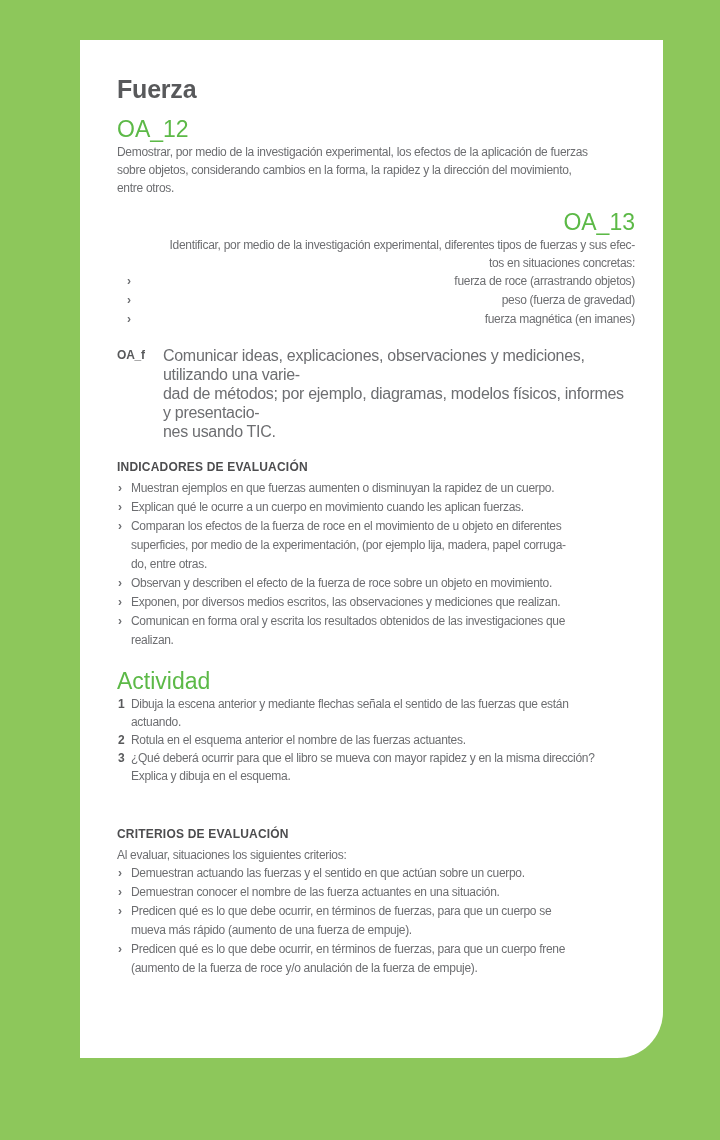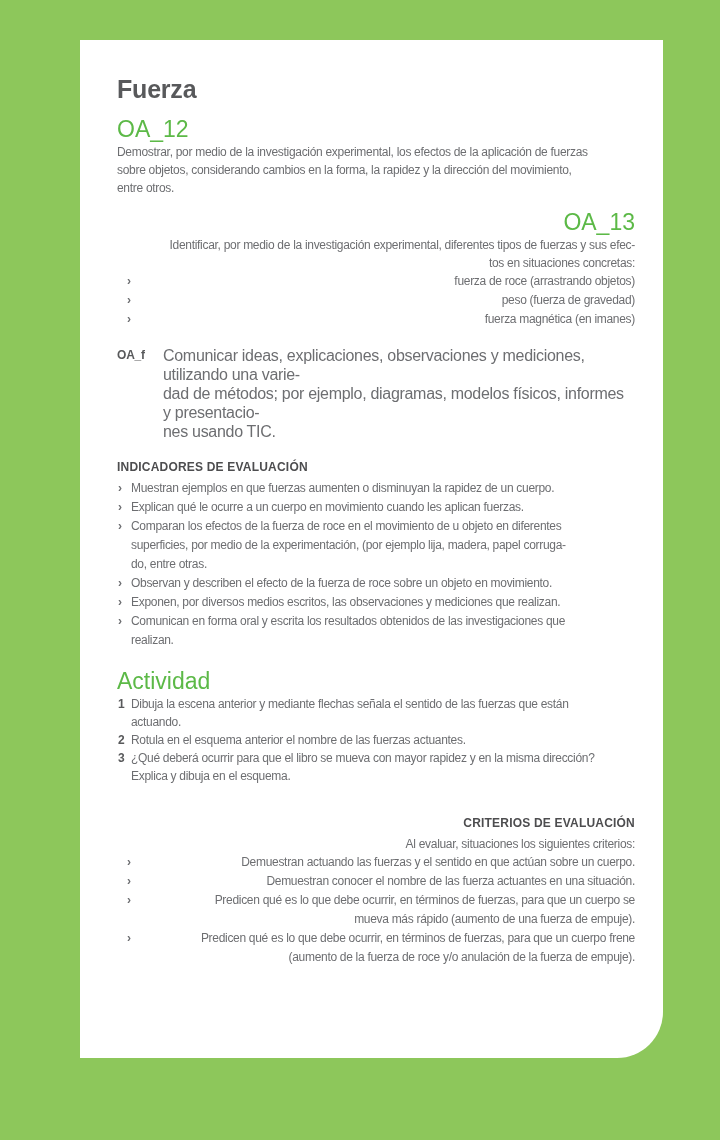--- a/index.html
+++ b/index.html
@@ -45,21 +45,21 @@
     letter-spacing: -0.3px;
     line-height: 18px;
     color: var(--body-gray, #6d6e71);
     white-space: pre-line;
     margin: 0;
   }
   .sec-gap-oa13 { margin-top: 15px; text-align: right; }
   .sec-gap-oaf { margin-top: 17px; }
   .sec-gap-ind { margin-top: 18px; }
   .sec-gap-act { margin-top: 21px; }
-  .sec-gap-crit { margin-top: 30px; text-align: right; }
+  .sec-gap-crit { margin-top: 41px; }
 
   .bullet-list { margin: 0; }
   .bullet-item {
     display: flex;
     align-items: flex-start;
   }
   .bullet-marker {
     flex: 0 0 13px;
     font-size: 12px;
     font-weight: bold;

